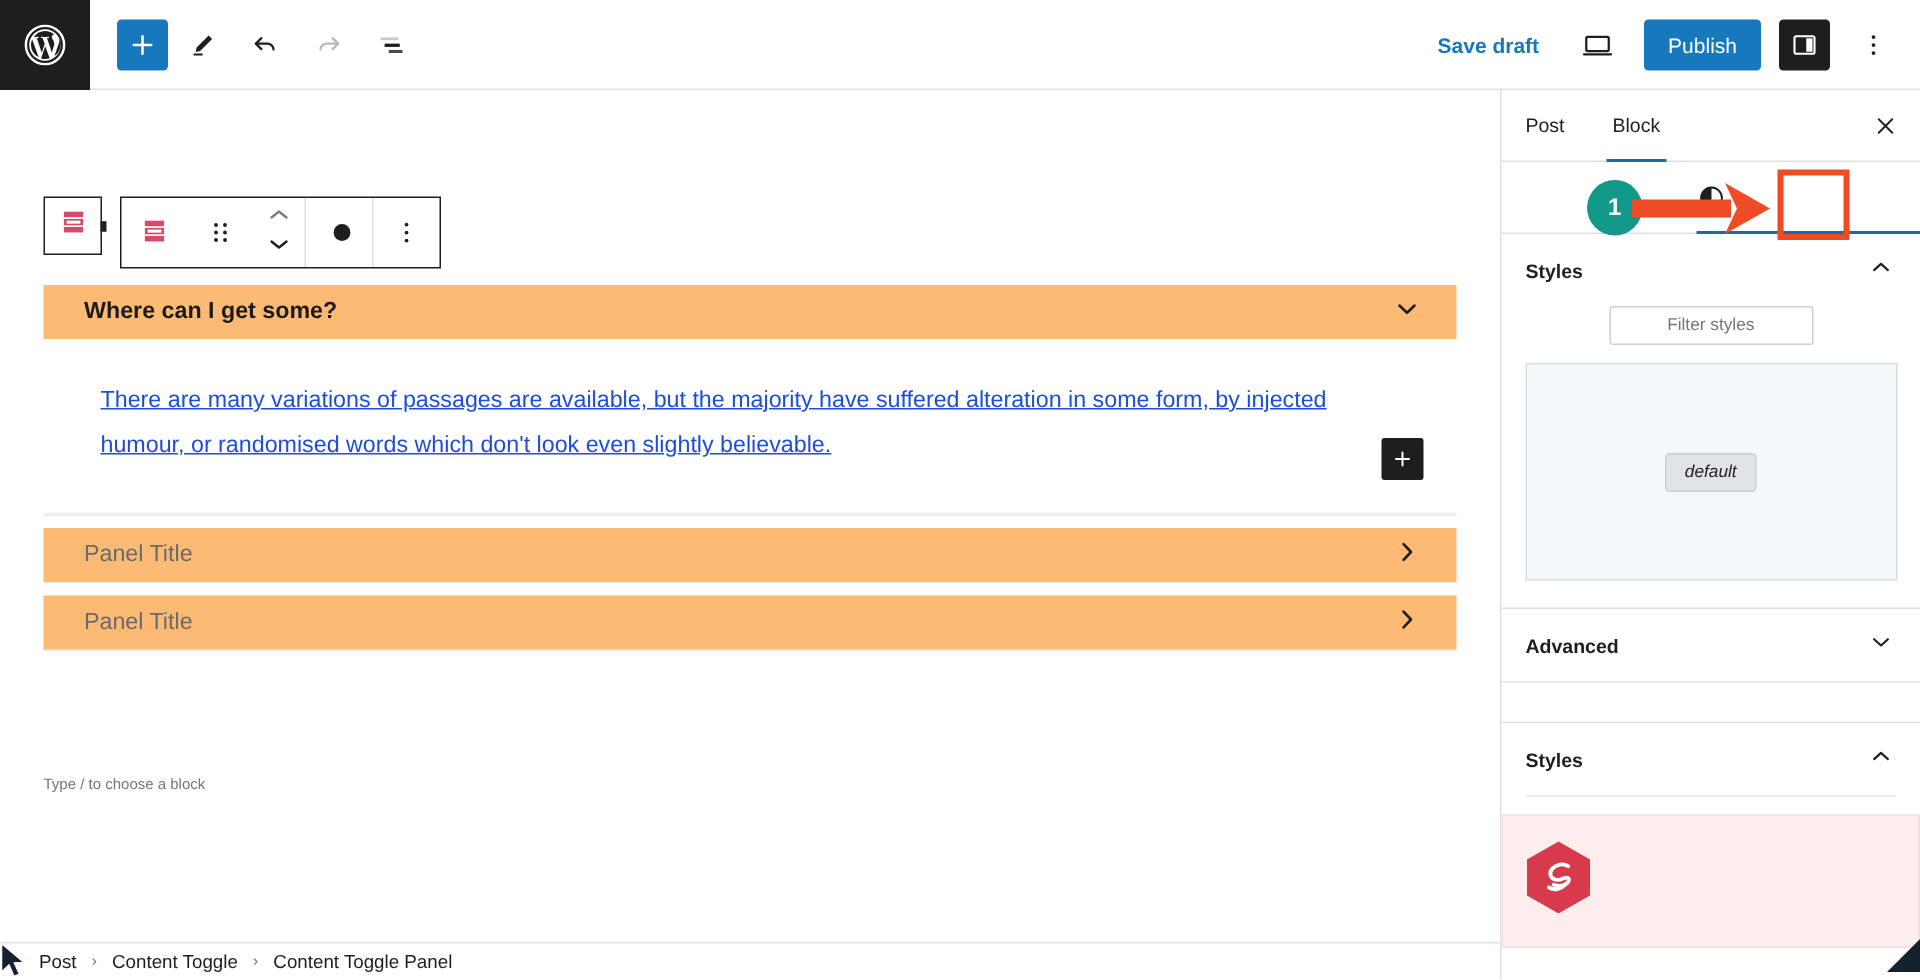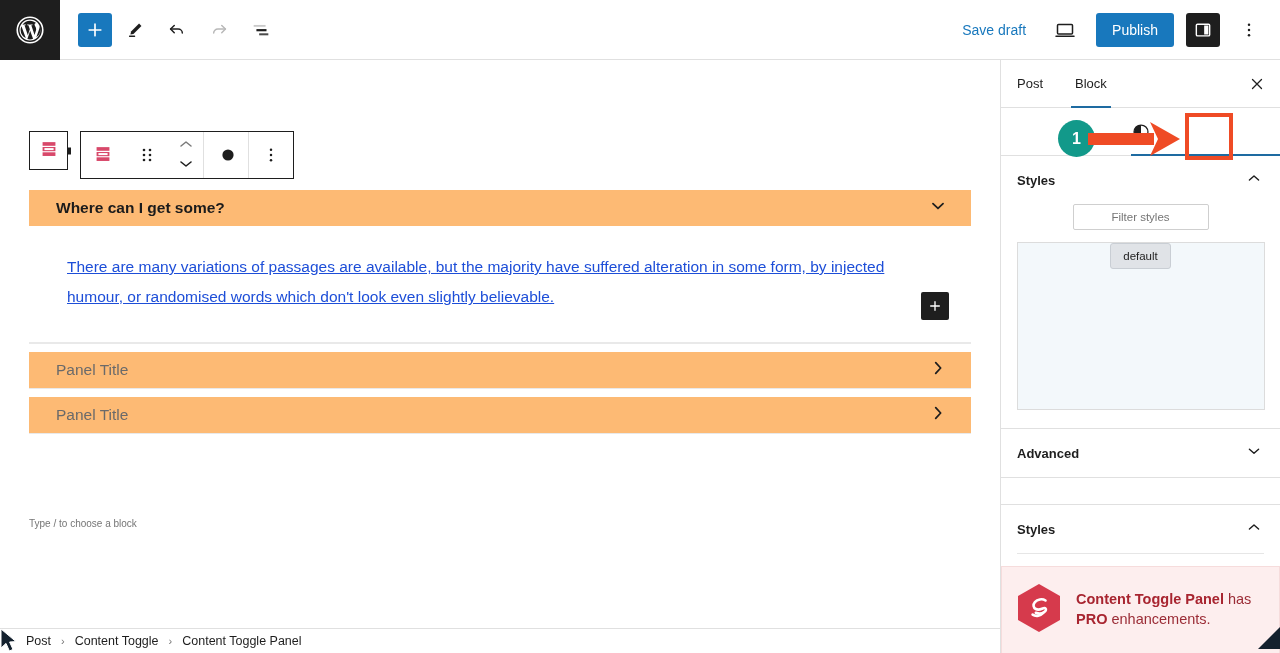--- a/index.html
+++ b/index.html
@@ -25,21 +25,21 @@
   .tb-btn {
     width: 38px; height: 38px; border-radius: 3px; border: none; background: transparent;
     display: flex; align-items: center; justify-content: center; cursor: pointer;
   }
   .tb-btn.adder { background: #1878bd; width: 34px; height: 34px; border-radius: 3px; }
   .topbar-right {
     margin-left: auto; display: flex; align-items: center; gap: 12px; padding-right: 14px;
   }
   .save-draft {
     color: #1878bd; font-size: 14px; background: none; border: none; cursor: pointer;
-    padding: 6px 8px; white-space: nowrap;
+    padding: 6px 8px; white-space: nowrap; font-weight: bold;
   }
   .publish-btn {
     background: #1878bd; color: #fff; border: none; border-radius: 3px;
     font-size: 14px; padding: 9px 16px; cursor: pointer; white-space: nowrap;
   }
   .panel-toggle {
     width: 34px; height: 34px; background: #1e1e1e; border-radius: 3px; border: none;
     display: flex; align-items: center; justify-content: center; cursor: pointer;
   }
   .kebab { width: 34px; height: 34px; background: none; border: none; cursor: pointer;
@@ -149,22 +149,22 @@
   .sb-section-head .t { font-size: 13px; font-weight: bold; color: #1e1e1e; }
   .sb-section-head .c { margin-left: auto; }
   .sb-divider { height: 1px; background: #e0e0e0; }
 
   .filter-styles {
     width: 136px; height: 26px; margin: 0 auto; display: block;
     border: 1px solid #cfcfcf; border-radius: 2px; background: #fff;
     font-size: 11.5px; color: #757575; cursor: pointer; text-align: center;
   }
   .styles-preview {
-    width: 248px; height: 168px; margin: 12px auto 0; border: 1px solid #dcdcdc;
-    background: #f3f8fb; display: flex; align-items: flex-start; justify-content: center;
+    width: 248px; height: 145px; margin: 12px auto 0; border: 1px solid #dcdcdc;
+    background: #f3f8fb; display: flex; align-items: center; justify-content: center; font-style: italic;
   }
   .style-chip {
     background: #e0e3e7; border: 1px solid #c9ced4; border-radius: 3px;
     font-size: 11.5px; color: #1e1e1e; padding: 6px 12px;
   }
   .styles-body { padding: 0 0 18px; }
 
   .sb-inner-rule { height:1px; background:#e6e6e6; margin: 0 16px; }
 
   .pro-notice {
@@ -449,23 +449,20 @@
     <div class="sb-inner-rule"></div>
 
     <div class="pro-notice">
       <span>
         <svg width="46" height="50" viewBox="0 0 46 50" aria-hidden="true">
           <polygon points="23,1 44,13 44,37 23,49 2,37 2,13" fill="#d63a4c"></polygon>
           <path d="M29.5 17.5c-3.4-2.3-8.2-1.1-10.6 1.6-2.2 2.5-1.6 5.6.9 6.9 2 1.1 4.4.5 6.2-.3 1.4-.6 2.8-1.1 3.6-.2.8.9.2 2.3-1 3.3-2.3 1.9-6 2.2-8.8 1" fill="none" stroke="#fff" stroke-width="2.6" stroke-linecap="round"></path>
           <path d="M16.6 31.6c3.4 2.3 8.2 1.1 10.6-1.6" fill="none" stroke="#fff" stroke-width="2.6" stroke-linecap="round"></path>
         </svg>
       </span>
-      <span class="pro-text">
-        <b>Content Toggle Panel</b><span> has </span><b>PRO</b><span> enhancements.</span>
-      </span>
     </div>
   </div>
 
   <div class="anno anno-circle">
     <span>1</span>
   </div>
   <div class="anno anno-arrow">
     <svg width="100" height="38" viewBox="0 0 100 38" aria-hidden="true">
       <rect x="0" y="13" width="66" height="12" fill="#ef4b25"></rect>
       <path d="M62 2l30 17-30 17 8-17z" fill="#ef4b25"></path>

